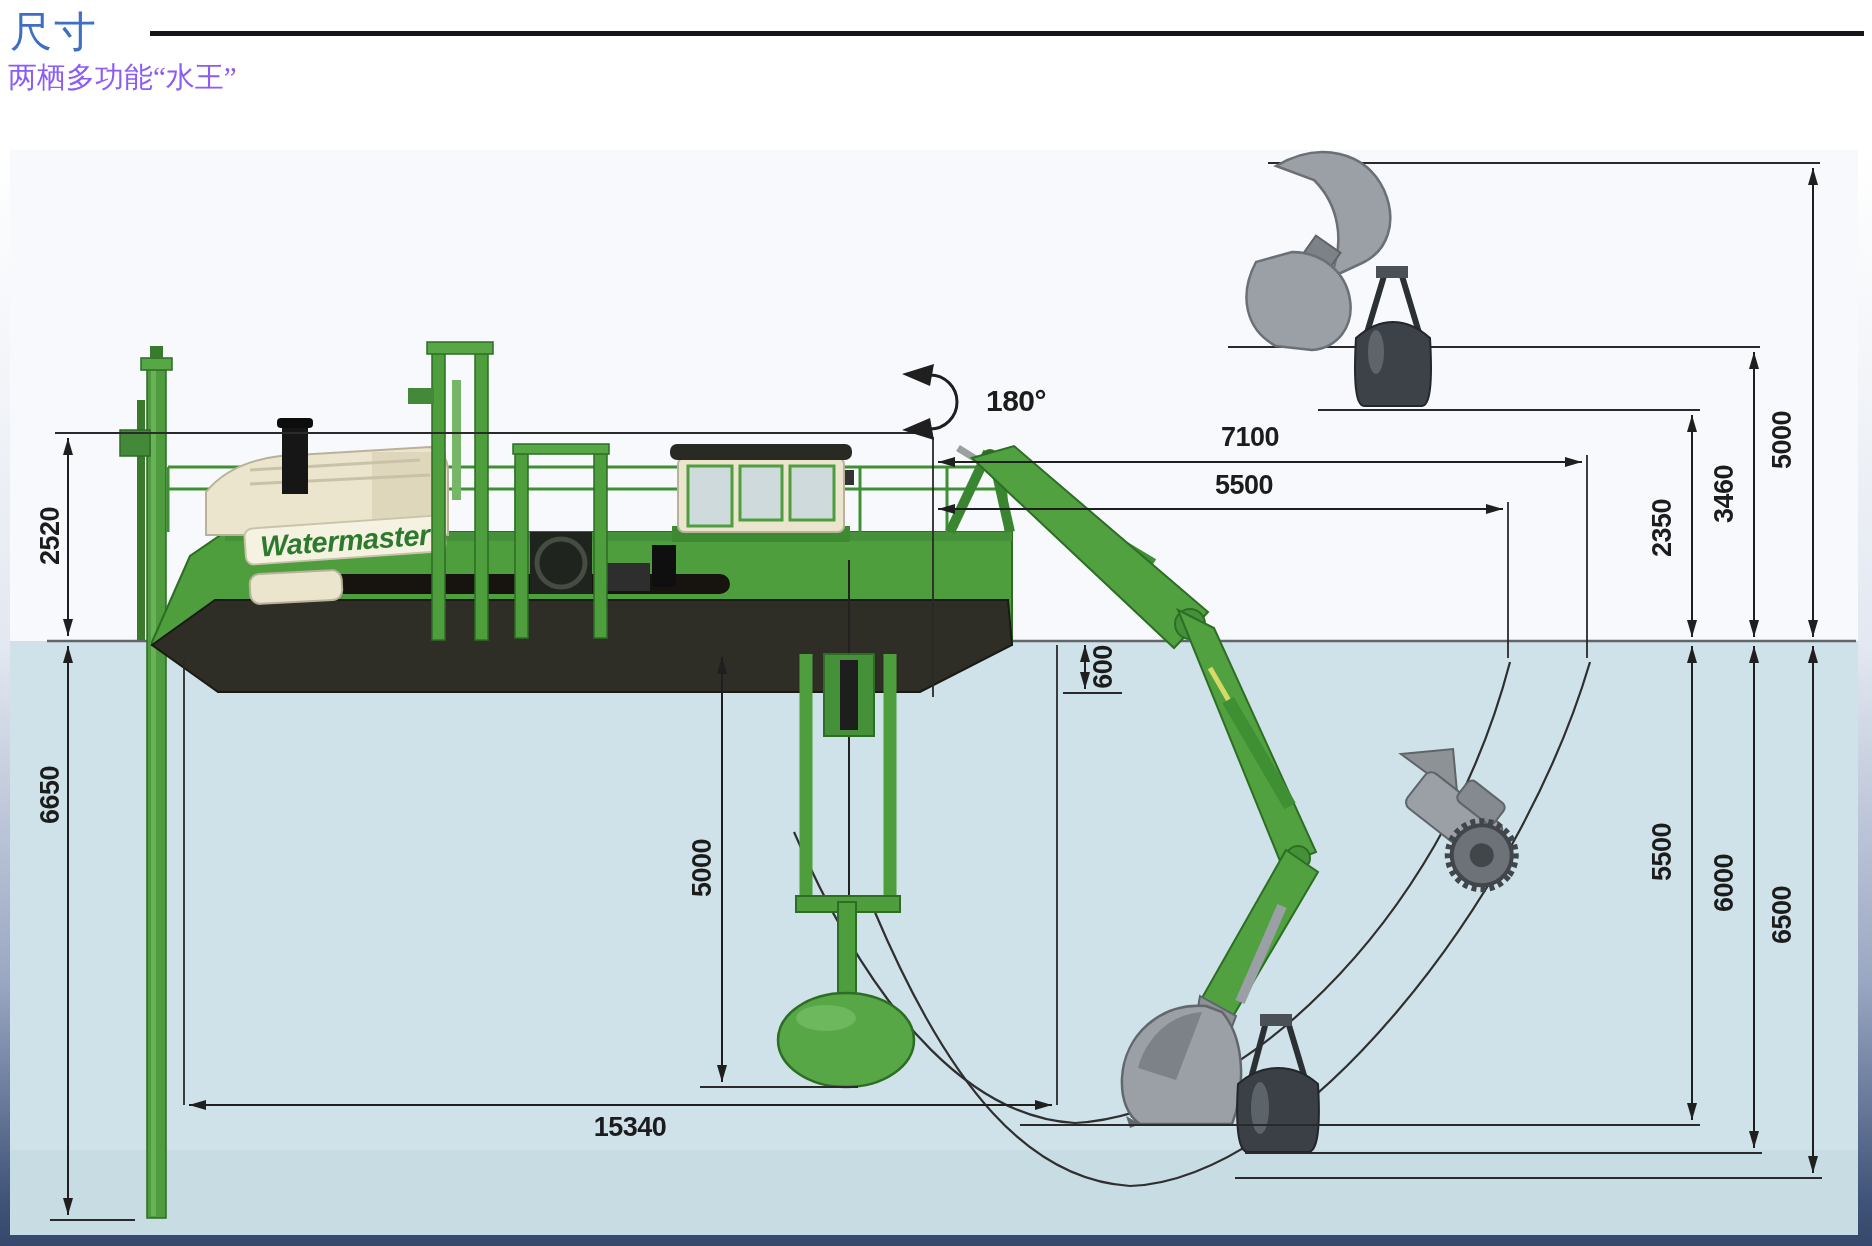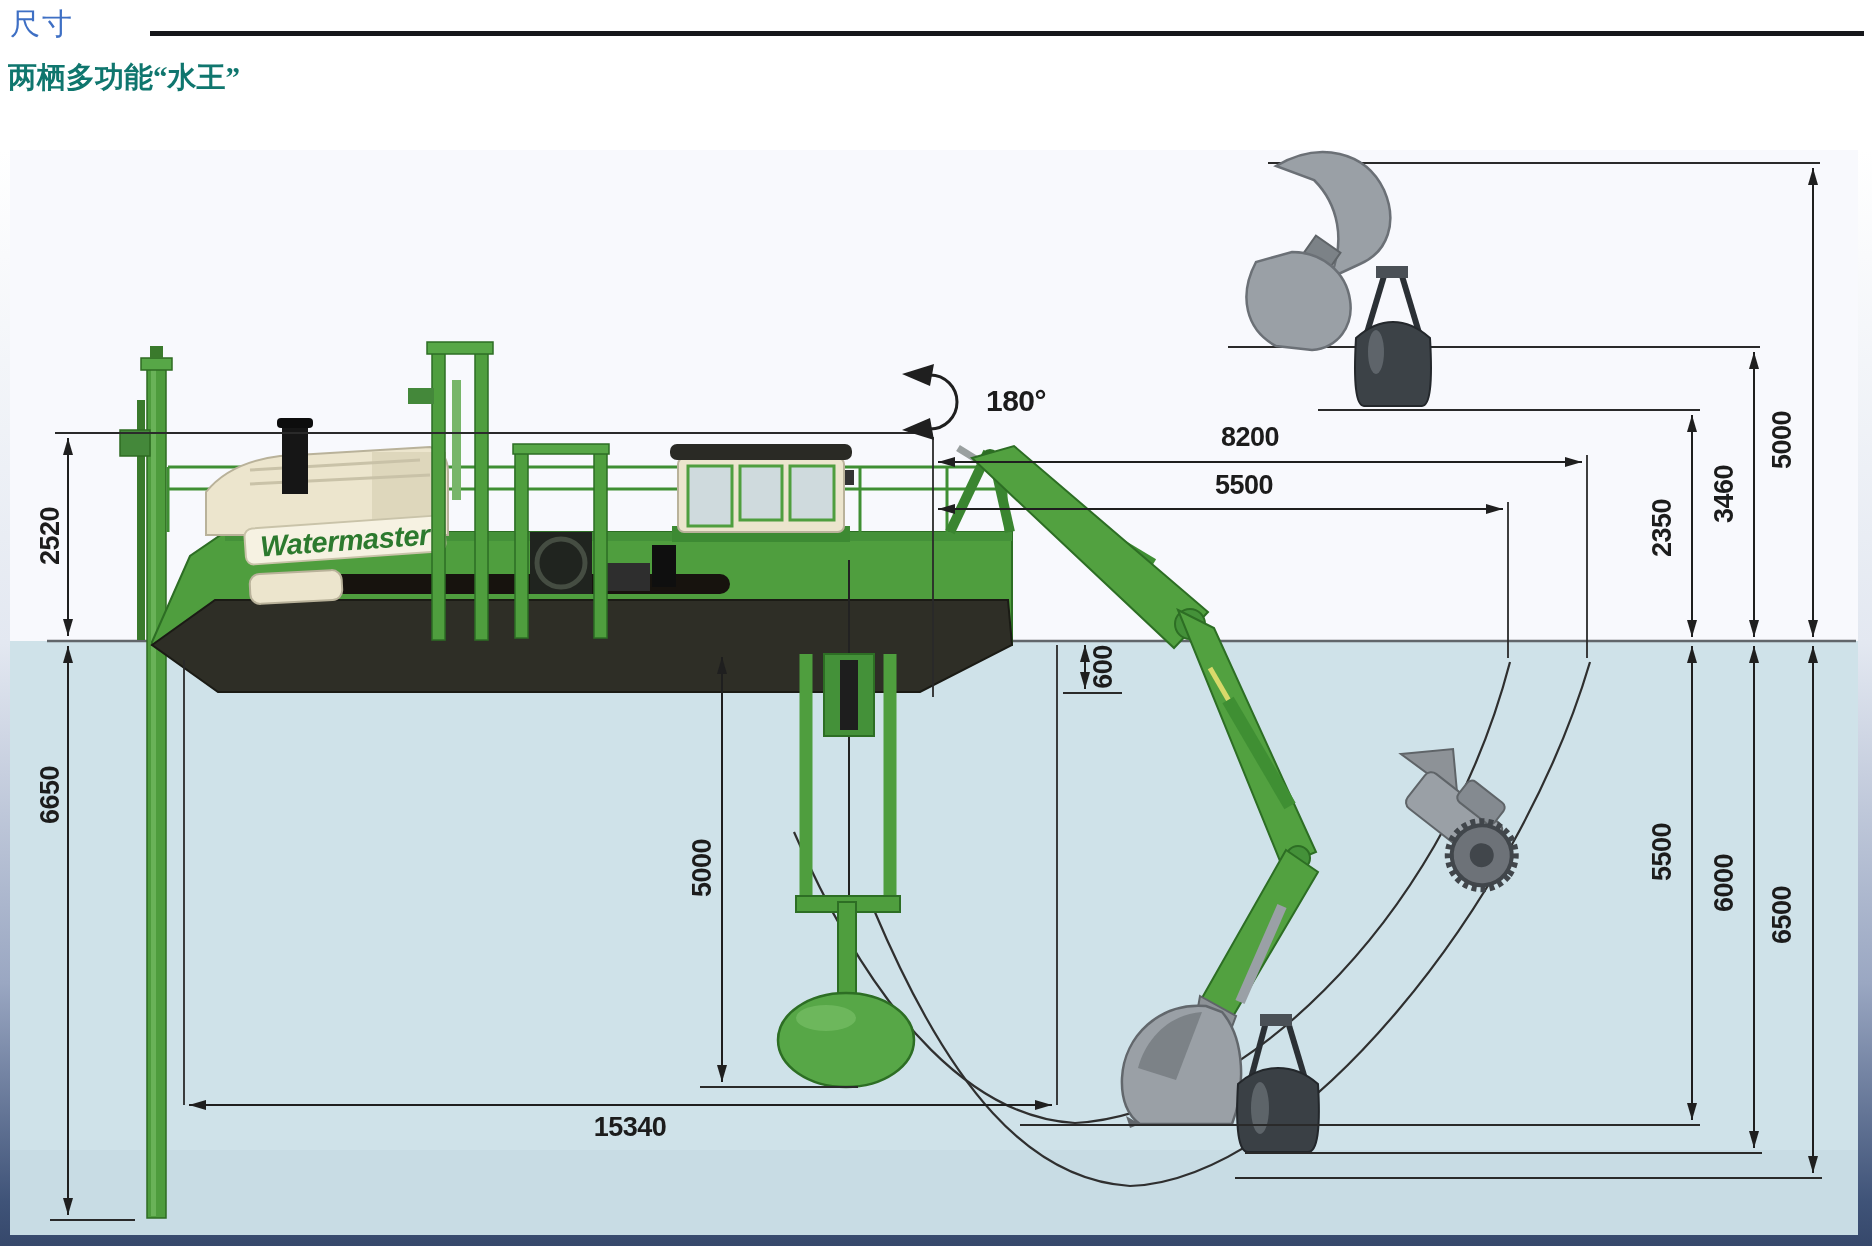--- a/index.html
+++ b/index.html
@@ -1,21 +1,21 @@
 <!DOCTYPE html>
 <html><head>
 <meta charset="utf-8">
 <style>
   html,body{margin:0;padding:0;background:#ffffff;}
   .page{position:relative;width:1872px;height:1246px;background:#ffffff;overflow:hidden;
         font-family:"Liberation Sans",sans-serif;}
   .title{position:absolute;left:10px;top:4px;font-family:"Liberation Serif",serif;
-         font-size:30px;color:#3e6fc4;letter-spacing:2px;}
+         font-size:42px;color:#3e6fc4;letter-spacing:2px;}
   .subtitle{position:absolute;left:8px;top:58px;font-family:"Liberation Serif",serif;
-            font-size:29px;color:#0f766e;font-weight:bold;}
+            font-size:29px;color:#8b5cf6;}
   .rule{position:absolute;left:150px;top:31px;width:1714px;height:5px;background:#15161a;}
   .frame{position:absolute;left:0;top:150px;width:1872px;height:1096px;
          background:linear-gradient(180deg,#ffffff 0%,#e3e8f1 45%,#9aa7c2 76%,#3f5378 96%,#36486b 100%);}
   svg.scene{position:absolute;left:0;top:0;width:1872px;height:1246px;}
   .dim{position:absolute;font-weight:bold;font-size:27px;line-height:1;color:#1c1c1c;
        letter-spacing:-0.5px;white-space:nowrap;transform:translate(-50%,-50%);}
   .dim.v{transform:translate(-50%,-50%) rotate(-90deg);}
   .deg{font-size:30px;text-align:center;}
   .logo{position:absolute;left:345px;top:541px;transform:translate(-50%,-50%) rotate(-4deg);
         font-style:italic;font-weight:bold;font-size:29px;color:#2c7a2e;letter-spacing:-0.5px;}
@@ -236,21 +236,21 @@
       <polygon points="902,430 930,418 934,440" fill="#1f1f1f"></polygon>
     </g>
   </svg>
 
   <span class="logo">Watermaster</span>
 
   <span class="dim v" style="left:50px;top:536px">2520</span>
   <span class="dim v" style="left:50px;top:795px">6650</span>
   <span class="dim v" style="left:702px;top:868px">5000</span>
   <span class="dim v" style="left:1103px;top:667px">600</span>
-  <span class="dim" style="left:1250px;top:437px">8200</span>
+  <span class="dim" style="left:1250px;top:437px">7100</span>
   <span class="dim" style="left:1244px;top:485px">5500</span>
   <span class="dim" style="left:630px;top:1127px">15340</span>
   <span class="dim v" style="left:1662px;top:528px">2350</span>
   <span class="dim v" style="left:1724px;top:494px">3460</span>
   <span class="dim v" style="left:1782px;top:440px">5000</span>
   <span class="dim v" style="left:1662px;top:852px">5500</span>
   <span class="dim v" style="left:1724px;top:883px">6000</span>
   <span class="dim v" style="left:1782px;top:915px">6500</span>
   <span class="dim deg" style="left:1016px;top:401px">180°</span>
 

